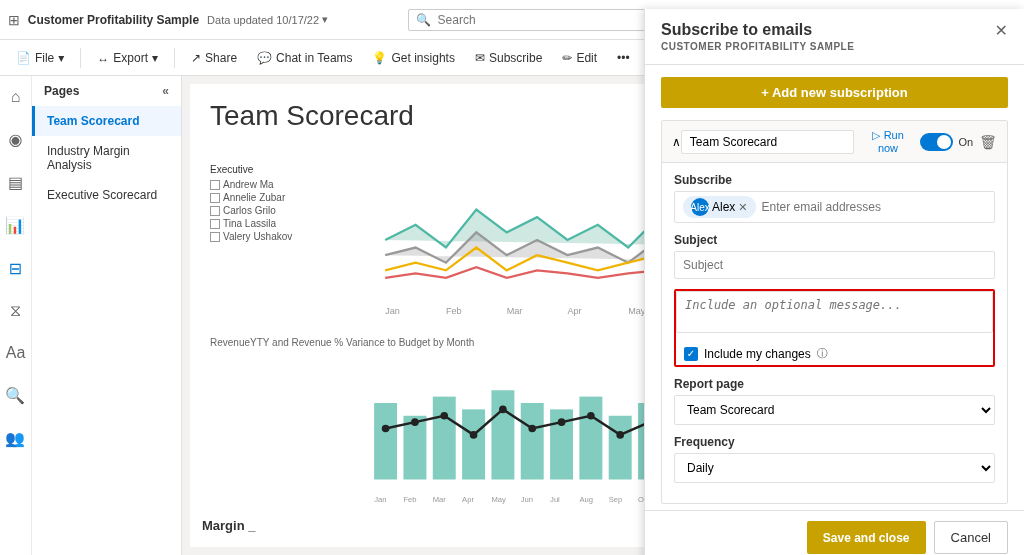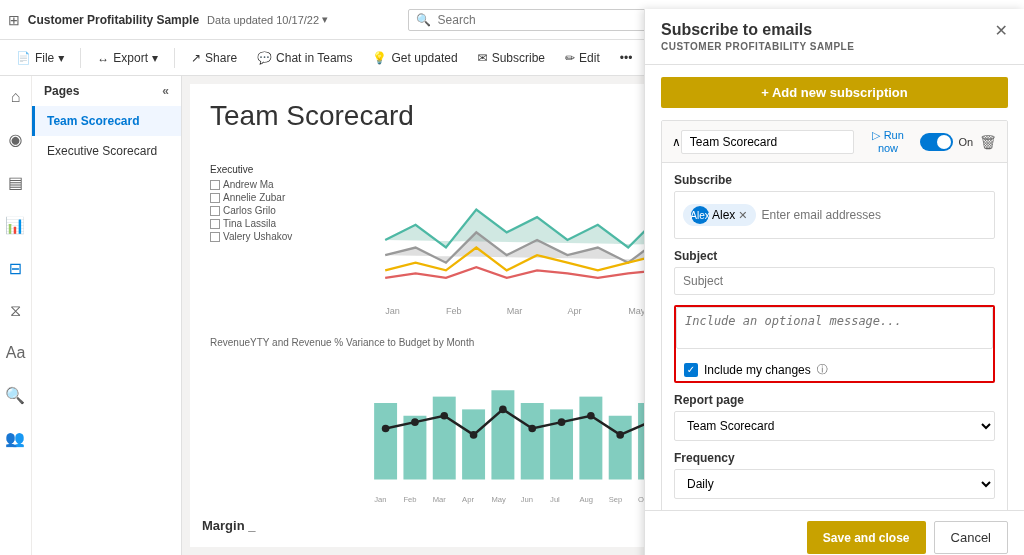--- a/index.html
+++ b/index.html
@@ -225,21 +225,21 @@
     .delete-icon { color: #666; cursor: pointer; font-size: 14px; border: none; background: none; }
 
     .form-section { margin-bottom: 10px; }
     .form-label { font-size: 12px; font-weight: 600; color: #333; margin-bottom: 4px; }
 
     .subscribe-recipients {
       display: flex;
       align-items: center;
       border: 1px solid #e0e0e0;
       border-radius: 2px;
-      padding: 12px 8px;
+      padding: 4px 8px;
       gap: 6px;
       min-height: 32px;
       flex-wrap: wrap;
     }
     .recipient-badge {
       display: flex; align-items: center; gap: 3px;
       background: #e5f0fb; border-radius: 12px;
       padding: 2px 8px; font-size: 12px;
     }
     .recipient-avatar {
@@ -401,21 +401,21 @@
   <button class="toolbar-btn">
     <span>↗</span>
     <span>Share</span>
   </button>
   <button class="toolbar-btn">
     <span>💬</span>
     <span>Chat in Teams</span>
   </button>
   <button class="toolbar-btn">
     <span>💡</span>
-    <span>Get updated</span>
+    <span>Get insights</span>
   </button>
   <button class="toolbar-btn">
     <span>✉</span>
     <span>Subscribe</span>
   </button>
   <button class="toolbar-btn">
     <span>✏</span>
     <span>Edit</span>
   </button>
   <button class="toolbar-btn">
@@ -438,20 +438,23 @@
   </div>
 
   <div class="sidebar">
     <div class="pages-header">
       <span>Pages</span>
       <span class="pages-collapse">«</span>
     </div>
     <div class="pages-panel">
       <div class="page-item active">
         <span>Team Scorecard</span>
+      </div>
+      <div class="page-item">
+        <span>Industry Margin Analysis</span>
       </div>
       <div class="page-item">
         <span>Executive Scorecard</span>
       </div>
     </div>
   </div>
 
   <div class="report-area">
     <div class="report-canvas">
       <div class="report-header-area">

